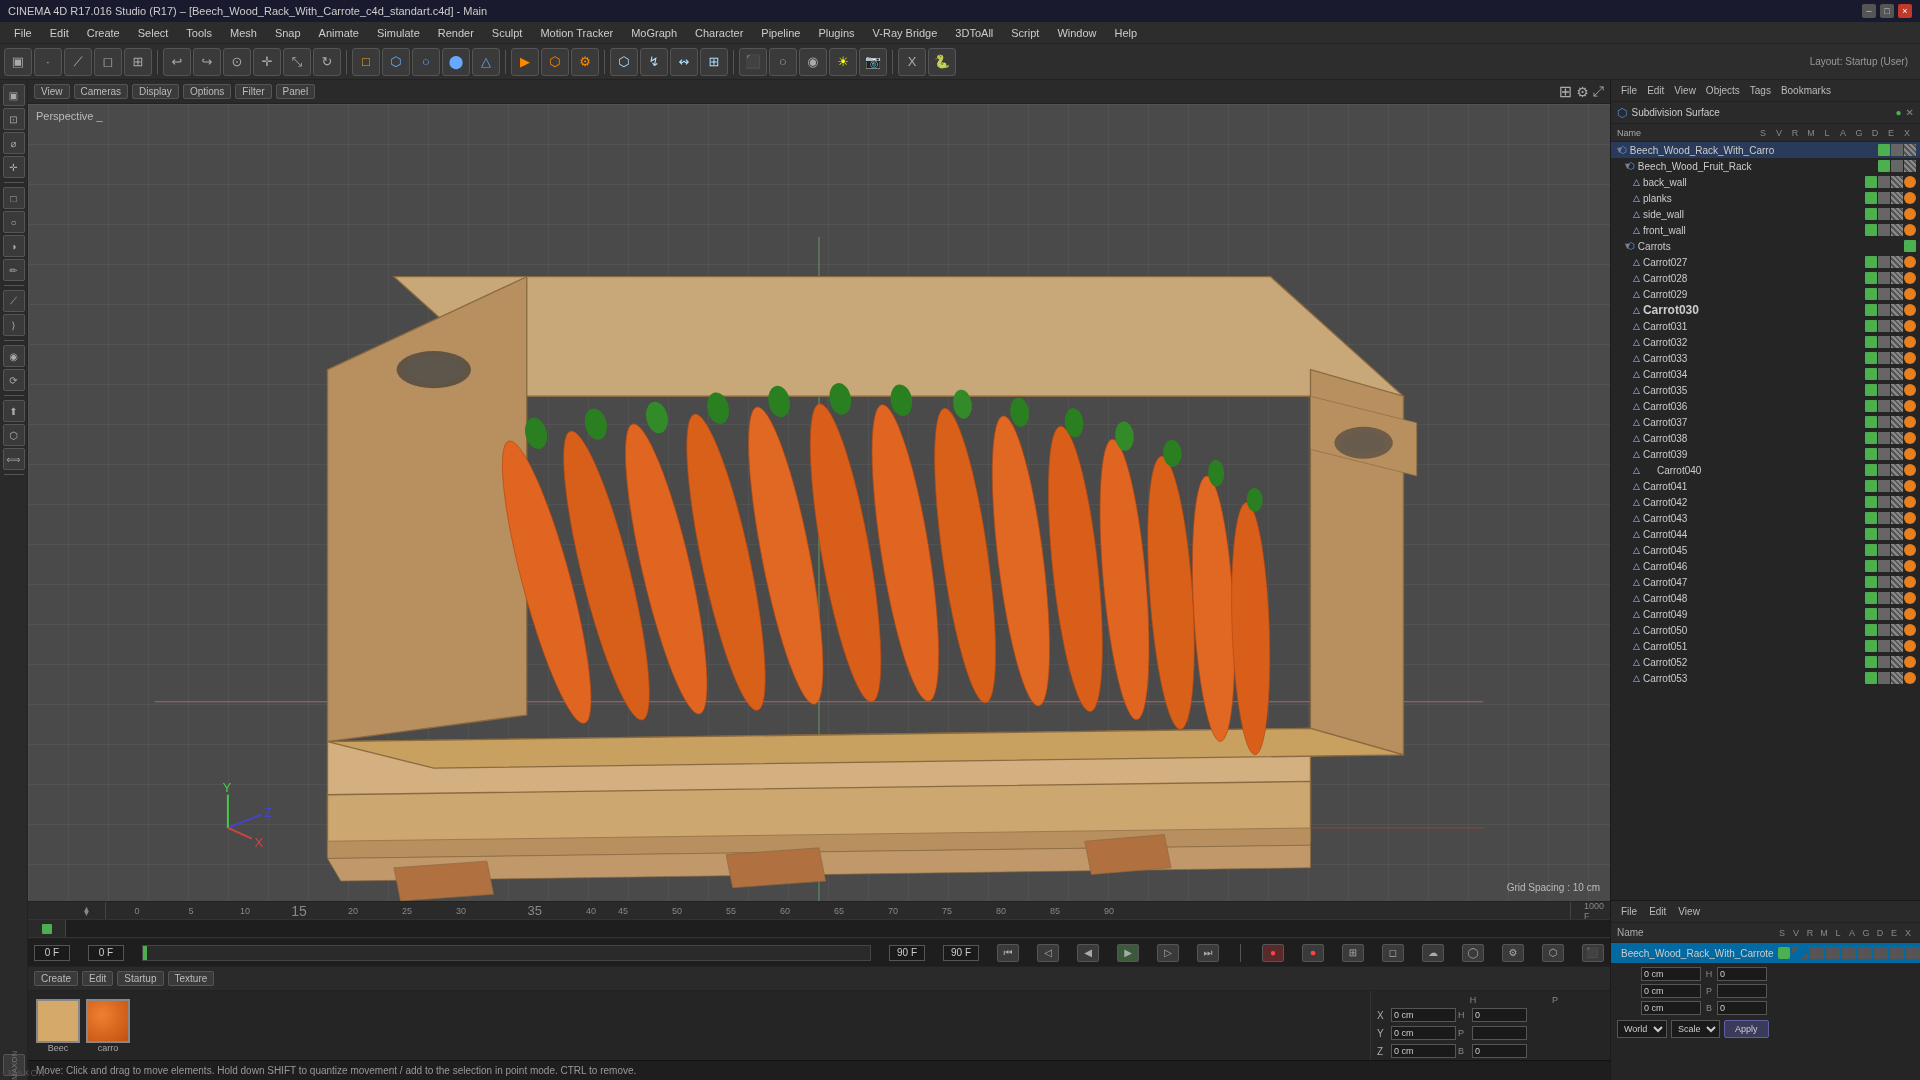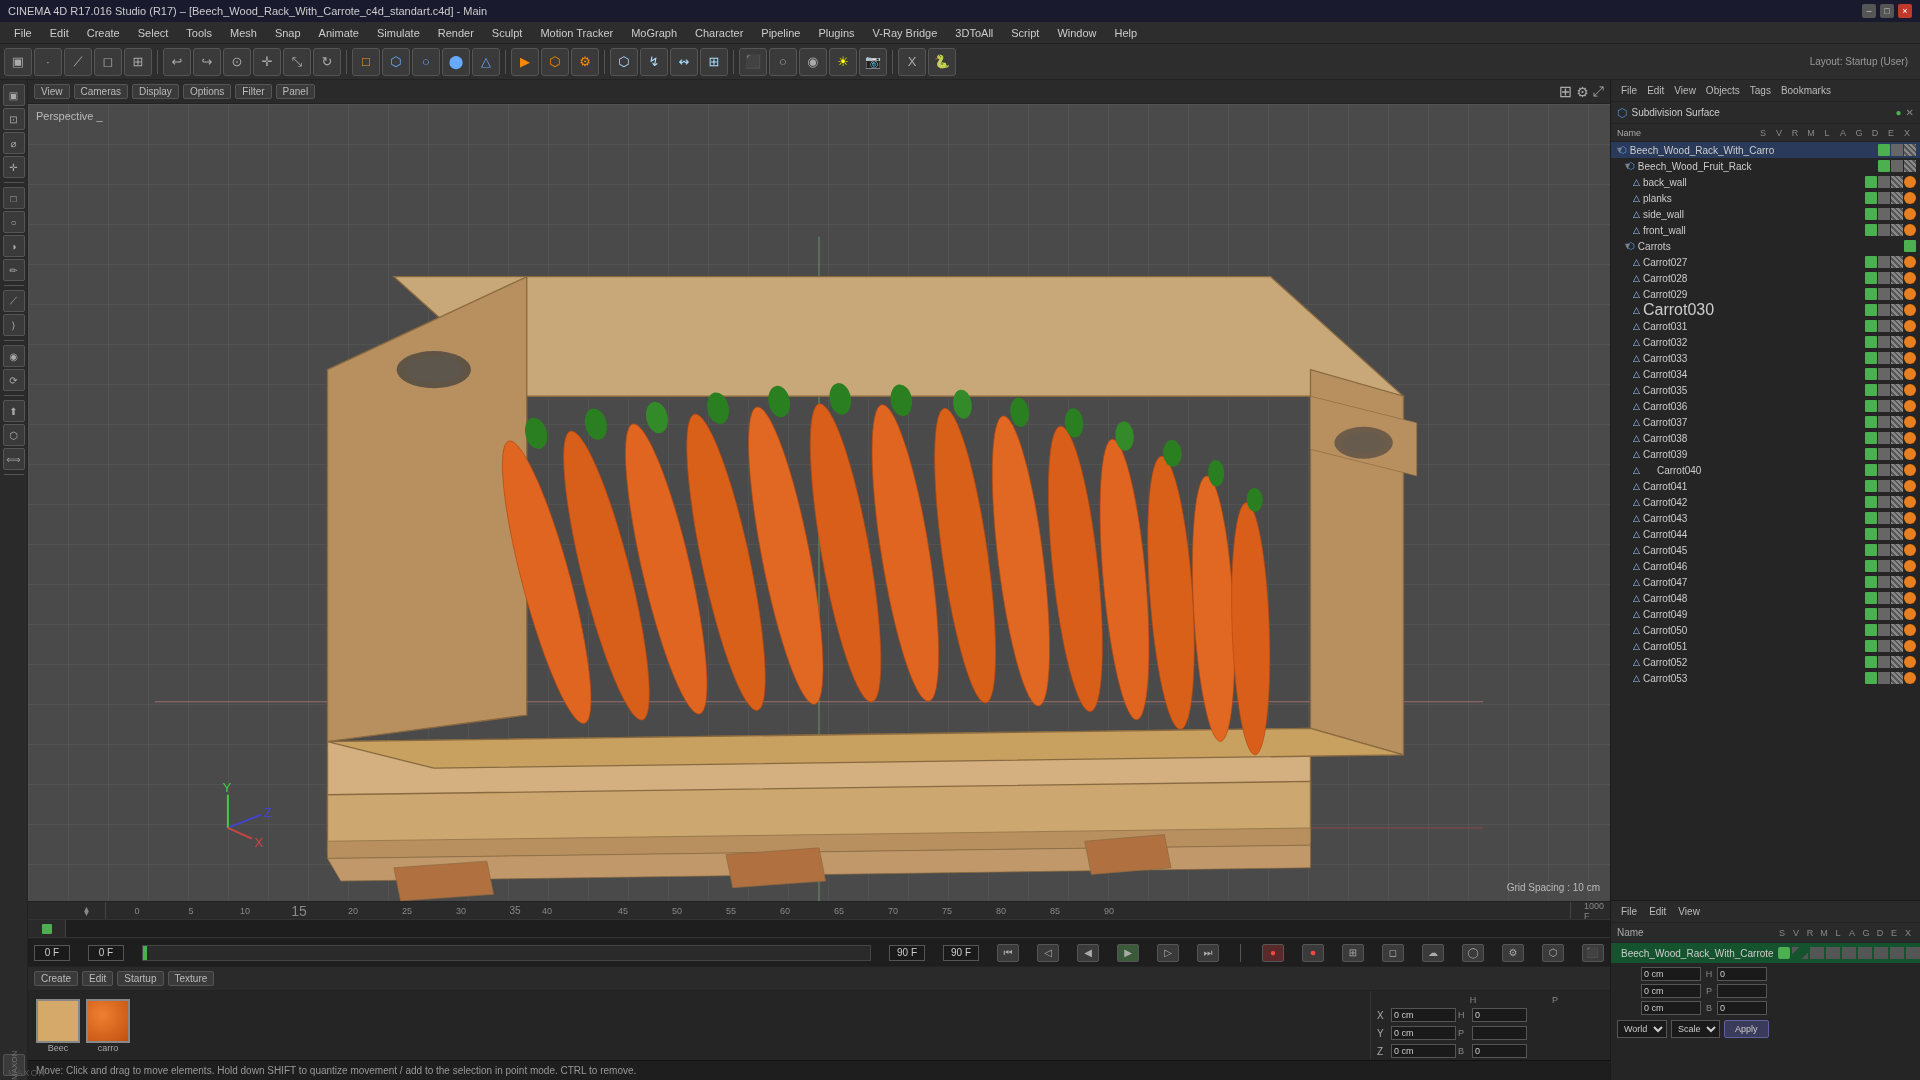--- a/index.html
+++ b/index.html
@@ -304,22 +304,22 @@
           <span style="color:#888; font-size:9px;">⧫</span>
         </div>
         <div style="flex:1; display:flex; align-items:center; padding-left:4px; gap:0px; overflow:hidden;">
           <span style="color:#888; font-size:9px; width:54px; text-align:center;">0</span>
           <span style="color:#888; font-size:9px; width:54px; text-align:center;">5</span>
           <span style="color:#888; font-size:9px; width:54px; text-align:center;">10</span>
           <span style="color:#888; font-size:14px; width:54px; text-align:center;">15</span>
           <span style="color:#888; font-size:9px; width:54px; text-align:center;">20</span>
           <span style="color:#888; font-size:9px; width:54px; text-align:center;">25</span>
           <span style="color:#888; font-size:9px; width:54px; text-align:center;">30</span>
-          <span style="color:#888; font-size:10px; width:54px; text-align:center;">35</span>
-          <span style="color:#888; font-size:9px; width:54px; text-align:left;">40</span>
+          <span style="color:#888; font-size:13px; width:54px; text-align:right;">35</span>
+          <span style="color:#888; font-size:9px; width:54px; text-align:right;">40</span>
           <span style="color:#888; font-size:9px; width:54px; text-align:center;">45</span>
           <span style="color:#888; font-size:9px; width:54px; text-align:center;">50</span>
           <span style="color:#888; font-size:9px; width:54px; text-align:center;">55</span>
           <span style="color:#888; font-size:9px; width:54px; text-align:center;">60</span>
           <span style="color:#888; font-size:9px; width:54px; text-align:center;">65</span>
           <span style="color:#888; font-size:9px; width:54px; text-align:center;">70</span>
           <span style="color:#888; font-size:9px; width:54px; text-align:center;">75</span>
           <span style="color:#888; font-size:9px; width:54px; text-align:center;">80</span>
           <span style="color:#888; font-size:9px; width:54px; text-align:center;">85</span>
           <span style="color:#888; font-size:9px; width:54px; text-align:center;">90</span>
@@ -577,21 +577,21 @@
       <span style="color:#ccc; font-size:10px; flex:1;">Carrot029</span>
       <div style="display:flex; gap:1px;">
         <div style="width:12px; height:12px; background:#4caf50; border-radius:1px;"></div>
         <div style="width:12px; height:12px; background:#666;"></div>
         <div style="width:12px; height:12px; background:repeating-linear-gradient(45deg,#888 0,#888 2px,#555 2px,#555 4px);"></div>
         <div style="width:12px; height:12px; border-radius:50%; background:#e67e22;"></div>
       </div>
     </div>
           <div class="obj-row" style="height: 16px; display: flex; align-items: center; padding: 0px 4px 0px 22px; cursor: pointer;">
       <span style="color:#a0c0ff; font-size:9px; margin-right:3px;">△</span>
-      <span style="color:#ccc; font-size:16px; flex:1;">Carrot030</span>
+      <span style="color:#ccc; font-size:12px; flex:1;font-weight:bold;">Carrot030</span>
       <div style="display:flex; gap:1px;">
         <div style="width:12px; height:12px; background:#4caf50; border-radius:1px;"></div>
         <div style="width:12px; height:12px; background:#666;"></div>
         <div style="width:12px; height:12px; background:repeating-linear-gradient(45deg,#888 0,#888 2px,#555 2px,#555 4px);"></div>
         <div style="width:12px; height:12px; border-radius:50%; background:#e67e22;"></div>
       </div>
     </div>
           <div class="obj-row" style="height: 16px; display: flex; align-items: center; padding: 0px 4px 0px 22px; cursor: pointer;">
       <span style="color:#a0c0ff; font-size:9px; margin-right:3px;">△</span>
       <span style="color:#ccc; font-size:10px; flex:1;">Carrot031</span>
@@ -842,21 +842,21 @@
           <span style="width:12px; color:#888; font-size:9px; text-align:center;">M</span>
           <span style="width:12px; color:#888; font-size:9px; text-align:center;">L</span>
           <span style="width:12px; color:#888; font-size:9px; text-align:center;">A</span>
           <span style="width:12px; color:#888; font-size:9px; text-align:center;">G</span>
           <span style="width:12px; color:#888; font-size:9px; text-align:center;">D</span>
           <span style="width:12px; color:#888; font-size:9px; text-align:center;">E</span>
           <span style="width:12px; color:#888; font-size:9px; text-align:center;">X</span>
         </div>
       </div>
 
-      <div style="height:20px; background:#14532d; display:flex; align-items:center; padding:0 6px; gap:4px;justify-content:space-between;">
+      <div style="height:20px; background:#0369a1; display:flex; align-items:center; padding:0 6px; gap:4px;justify-content:space-between;">
         <div style="width:10px; height:10px; background:#4caf50; border-radius:50%;"></div>
         <span style="color:#ccc; font-size:10px;">Beech_Wood_Rack_With_Carrote</span>
         <div style="display:flex; gap:2px; margin-left:auto;">
           <div style="width:12px; height:12px; border-radius:2px; background:#4caf50;"></div>
           <div style="width:16px; height:12px; background:linear-gradient(135deg, #555 25%, transparent 25%, transparent 75%, #555 75%);"></div>
           <div style="width:14px; height:12px; background:#555;"></div>
           <div style="width:14px; height:12px; background:#555;"></div>
           <div style="width:14px; height:12px; background:#555;"></div>
           <div style="width:14px; height:12px; background:#555;"></div>
           <div style="width:14px; height:12px; background:#555;"></div>

